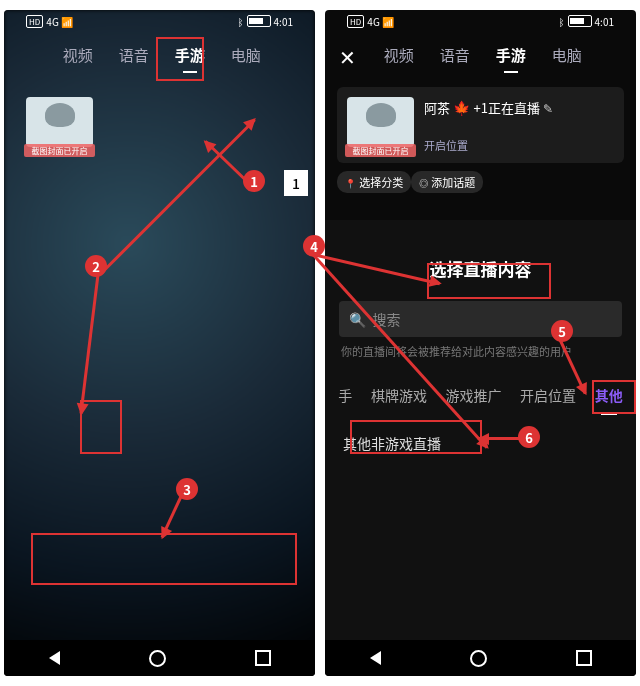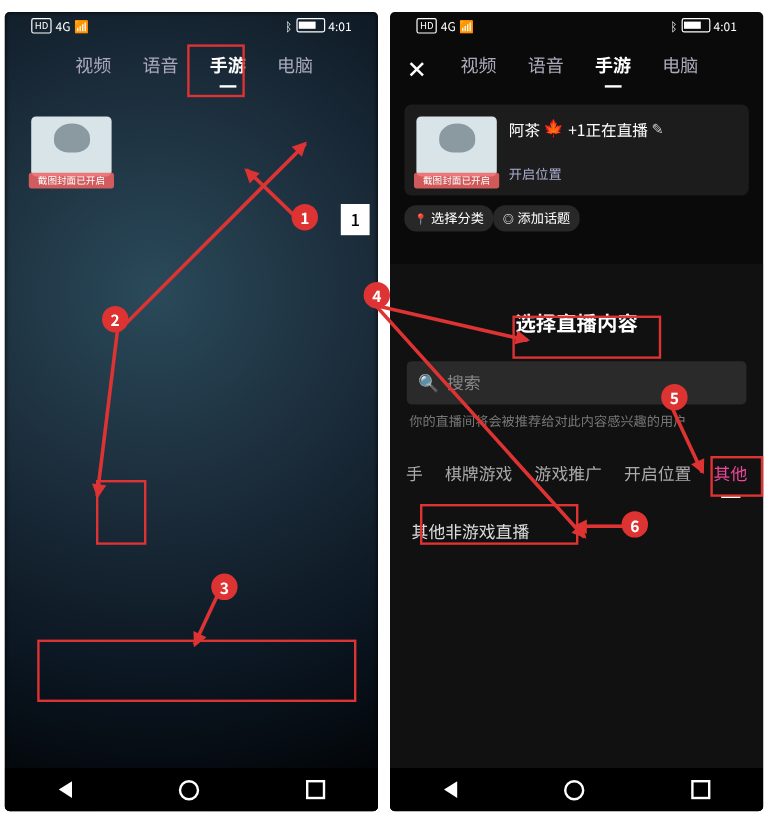--- a/index.html
+++ b/index.html
@@ -44,21 +44,21 @@
 .nav .tri{width:0;height:0;border-top:7px solid transparent;border-bottom:7px solid transparent;border-right:11px solid #fff}
 .nav .cir{width:13px;height:13px;border:2px solid #fff;border-radius:50%}
 .nav .sq{width:12px;height:12px;border:2px solid #fff}
 .sheet{position:absolute;left:0;right:0;bottom:36px;top:210px;background:#111;color:#fff;padding:16px 0 0}
 .sheet h3{text-align:center;font-size:17px;margin:20px 0}
 .search{margin:18px 14px 6px;background:#2a2a2a;border-radius:4px;padding:8px 10px;color:#888;font-size:14px;display:flex;gap:6px;align-items:center}
 .search .mg{font-size:14px}
 .hint{color:#777;font-size:11px;padding:0 16px}
 .cat{display:flex;justify-content:space-around;margin:22px 4px 0;font-size:14px;color:#aaa}
 .cat .ct{padding:4px 2px}
-.cat .ct.act{color:#ec4899;font-weight:400;position:relative}
+.cat .ct.act{color:#8b5cf6;font-weight:700;position:relative}
 .cat .ct.act::after{content:"";position:absolute;left:25%;right:25%;bottom:-6px;height:2px;background:#fff}
 .sub-cat{margin:24px 18px;font-size:14px;color:#ddd}
 .badge{position:absolute;width:22px;height:22px;border-radius:50%;background:#d33;color:#fff;font-size:13px;display:flex;align-items:center;justify-content:center;font-weight:600;z-index:20}
 .arrow{position:absolute;background:#d33;height:3px;transform-origin:left center;z-index:15}
 .arrow::after{content:"";position:absolute;right:-2px;top:-5px;border-left:12px solid #d33;border-top:6px solid transparent;border-bottom:6px solid transparent}
 .onebox{position:absolute;background:#fff;color:#000;font-size:14px;padding:3px 8px;font-weight:500}
 svg.ic{width:22px;height:22px;stroke:#e8eef2;stroke-width:1.6;fill:none}
 </style>
 </head>
 <body>

